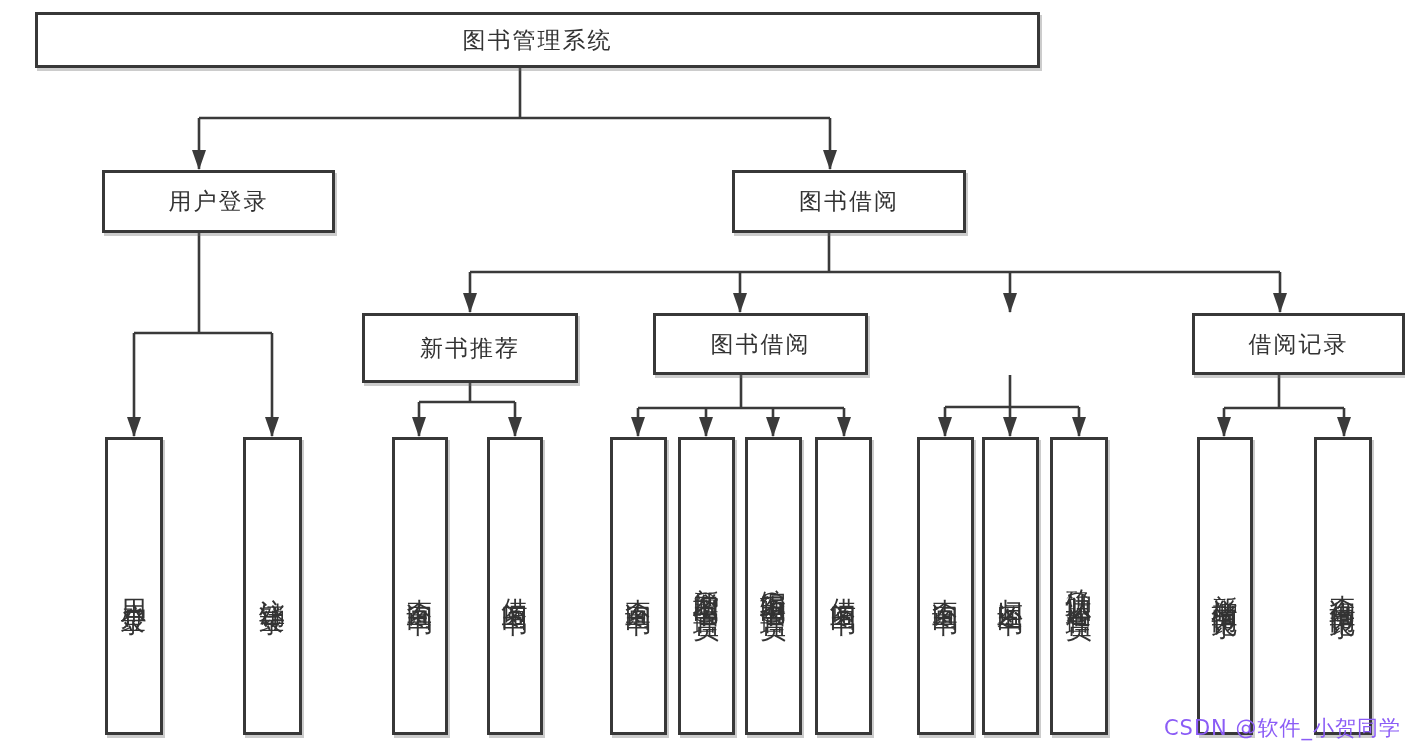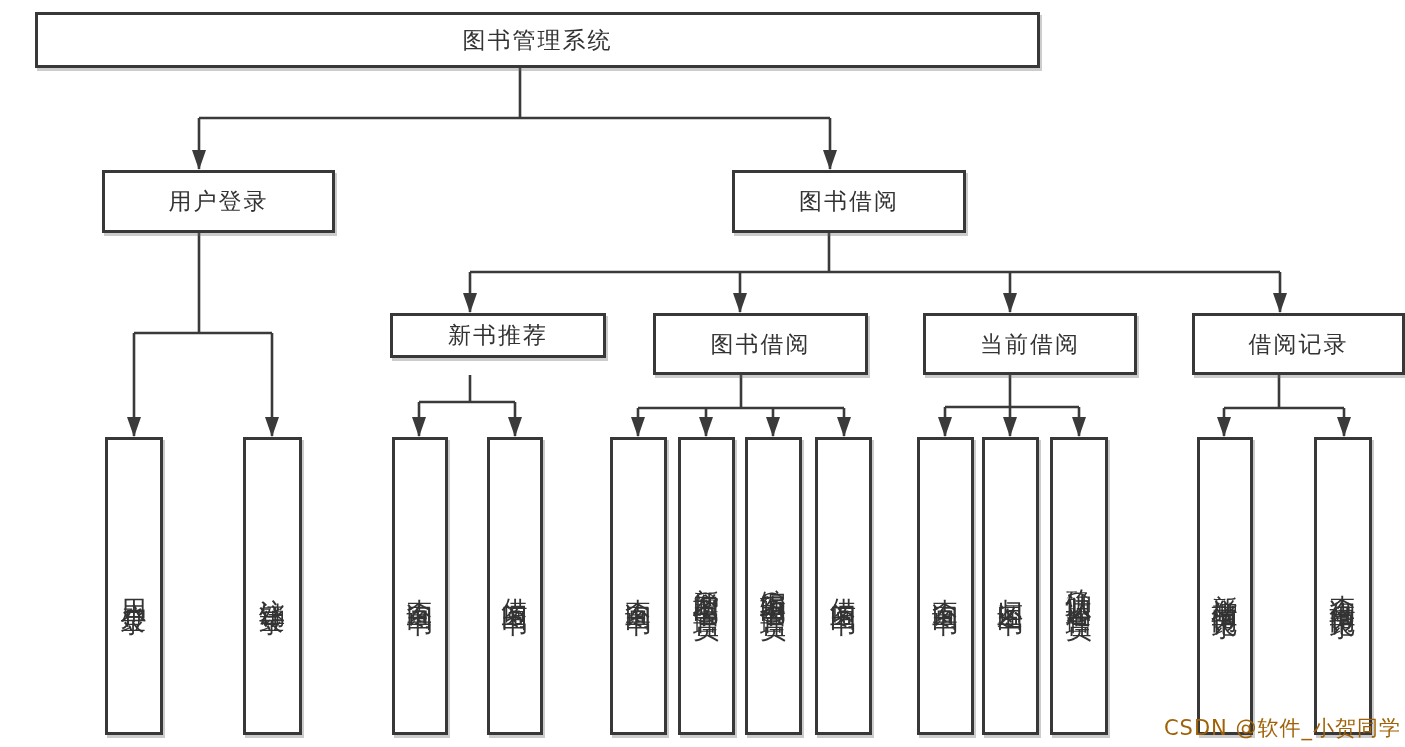--- a/index.html
+++ b/index.html
@@ -48,21 +48,21 @@
     text-orientation: mixed;
     font-size: 26px;
     letter-spacing: 4px;
     line-height: 1;
   }
   .watermark {
     position: absolute;
     right: 4px;
     bottom: 5px;
     font-size: 21px;
-    color: #a16207;
+    color: #8b5cf6;
     letter-spacing: 1px;
     white-space: nowrap;
     pointer-events: none;
     z-index: 5;
     margin-left: 7px;
   }
 </style>
 </head>
 <body>
 
@@ -113,28 +113,25 @@
     <span>图书管理系统</span>
   </div>
 
   <div class="node hbox" style="left:82px; top:170px; width:233px; height:63px;">
     <span>用户登录</span>
   </div>
   <div class="node hbox" style="left:712px; top:170px; width:234px; height:63px;">
     <span>图书借阅</span>
   </div>
 
-  <div class="node hbox" style="left:370px; top:313px; width:216px; height:45px;">
+  <div class="node hbox" style="left:342px; top:313px; width:216px; height:70px;">
     <span>新书推荐</span>
   </div>
   <div class="node hbox" style="left:633px; top:313px; width:215px; height:62px;">
     <span>图书借阅</span>
-  </div>
-  <div class="node hbox" style="left:903px; top:313px; width:214px; height:62px;">
-    <span>当前借阅</span>
   </div>
   <div class="node hbox" style="left:1172px; top:313px; width:213px; height:62px;justify-content:center;">
     <span>借阅记录</span>
   </div>
 
   <div class="node vbox" style="left:105px; top:437px; width:58px; height:298px;">
     <span>用户登录</span>
   </div>
   <div class="node vbox" style="left:243px; top:437px; width:59px; height:298px;">
     <span>注销登录</span>

